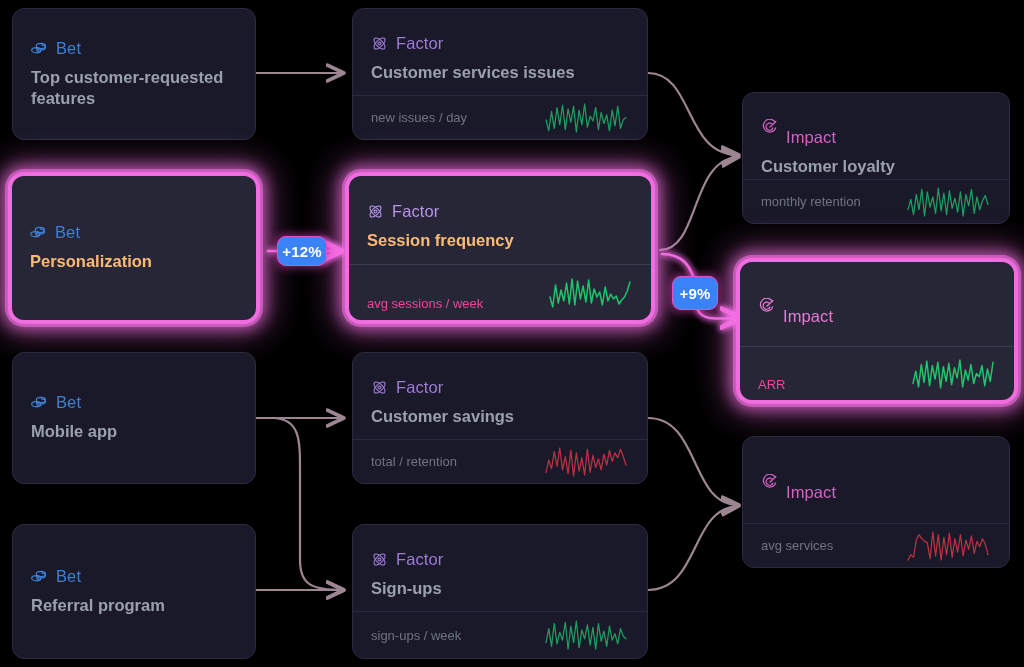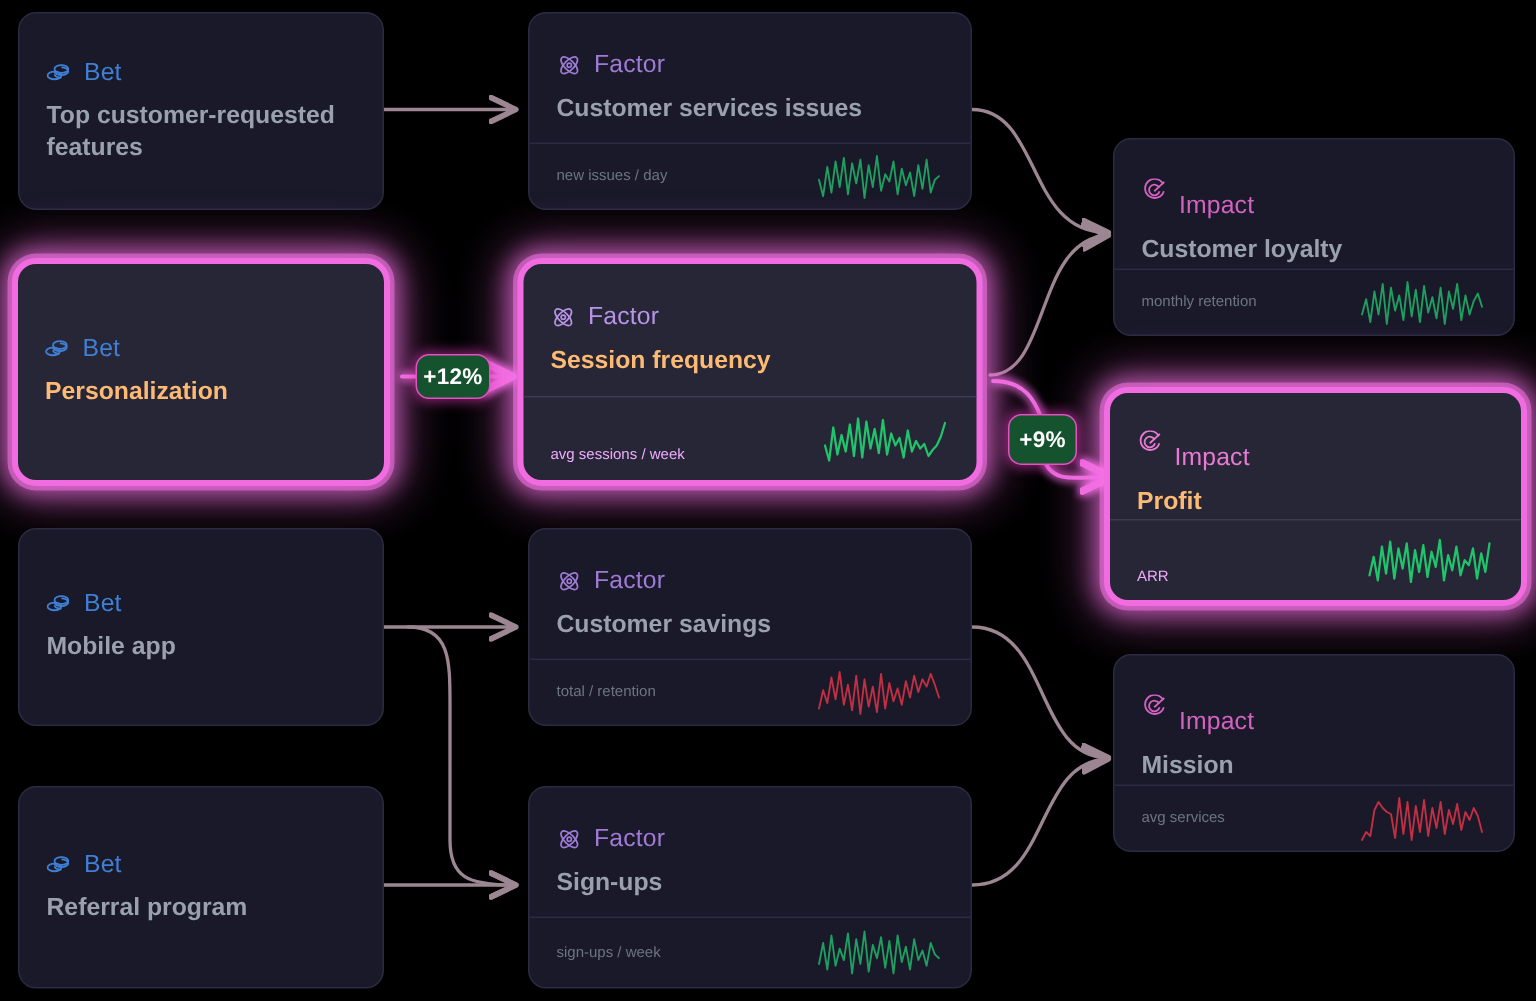--- a/index.html
+++ b/index.html
@@ -47,27 +47,27 @@
   .title { font-size: 16.5px; font-weight: bold; color: #9aa0ad; line-height: 1.3; }
   .glow .title { color: #fdba74; }
 
   .metric {
     border-top: 1px solid #2b2b42;
     height: 62px;
     display: flex; align-items: center; justify-content: space-between;
     padding: 0 18px;
   }
   .glow .metric { border-top: 1px solid #3b3b52; }
-  .metric-label { font-size: 10px; color: #6e7482; white-space: nowrap; }
-  .glow .metric-label { color: #f0abfc; margin-top: 21px; }
+  .metric-label { font-size: 13px; color: #6e7482; white-space: nowrap; }
+  .glow .metric-label { color: #ec4899; margin-top: 21px; }
   .spark { width: 86px; height: 34px; flex: none; }
 
   .badge {
     position: absolute;
-    background: #14532d;
+    background: #3b82f6;
     color: #ffffff;
     font-size: 15px; font-weight: bold;
     border-radius: 9px;
     display: flex; align-items: center; justify-content: center;
     border: 1px solid #e252c0;
     box-shadow: 0 0 8px 2px rgba(226,60,190,.55);
     letter-spacing: .2px;
   }
   .icon { width: 17px; height: 17px; display: block; flex: none; }
 </style>
@@ -214,21 +214,20 @@
   <div class="card glow has-metric" style="left:736px; top:258px; width:282px; height:146px;">
     <div class="card-body" style="height:84px;">
       <div class="kicker k-impact">
         <svg class="icon" viewBox="0 0 24 24" fill="none" stroke="#e97ad3" stroke-width="1.7">
           <path d="M20.5,5.4 A9,9 0 1,0 21,12"></path>
           <path d="M16.6,8.6 A5,5 0 1,0 17,12"></path>
           <path d="M12,12 L21.5,3.2"></path>
         </svg>
         <span class="klabel">Impact</span>
       </div>
-      <div class="title">Profit</div>
     </div>
     <div class="metric">
       <span class="metric-label">ARR</span>
       <svg class="spark" viewBox="0 0 86 34">
           <polyline points="3.00,26.52 5.76,14.20 8.52,29.88 11.28,7.48 14.03,25.40 16.79,4.12 19.55,28.76 22.31,8.60 25.07,22.04 27.83,5.24 30.59,31.00 33.34,9.72 36.10,24.28 38.86,6.36 41.62,27.64 44.38,10.84 47.14,20.92 49.90,3.00 52.66,29.88 55.41,13.08 58.17,23.16 60.93,7.48 63.69,26.52 66.45,16.44 69.21,19.80 71.97,8.60 74.72,28.76 77.48,11.96 80.24,24.28 83.00,5.24" fill="none" stroke="#20c46a" stroke-width="1.5" stroke-linejoin="round" stroke-linecap="round"></polyline>
         </svg>
     </div>
   </div>
 
   <div class="card" style="left:12px; top:352px; width:244px; height:132px;">
@@ -269,21 +268,20 @@
   <div class="card has-metric" style="left:742px; top:436px; width:268px; height:132px;">
     <div class="card-body" style="height:86px;">
       <div class="kicker k-impact">
         <svg class="icon" viewBox="0 0 24 24" fill="none" stroke="#d462c0" stroke-width="1.7">
           <path d="M20.5,5.4 A9,9 0 1,0 21,12"></path>
           <path d="M16.6,8.6 A5,5 0 1,0 17,12"></path>
           <path d="M12,12 L21.5,3.2"></path>
         </svg>
         <span class="klabel">Impact</span>
       </div>
-      <div class="title">Mission</div>
     </div>
     <div class="metric">
       <span class="metric-label">avg services</span>
       <svg class="spark" viewBox="0 0 86 34">
           <polyline points="3.00,31.00 5.76,25.67 8.52,28.33 11.28,11.00 14.03,5.67 16.79,9.67 19.55,12.33 22.31,13.67 25.07,29.67 27.83,3.00 30.59,27.00 33.34,5.67 36.10,31.00 38.86,8.33 41.62,25.67 44.38,4.33 47.14,28.33 49.90,9.67 52.66,23.00 55.41,5.67 58.17,27.00 60.93,11.00 63.69,20.33 66.45,7.00 69.21,24.33 71.97,12.33 74.72,17.67 77.48,9.67 80.24,15.00 83.00,25.67" fill="none" stroke="#c03043" stroke-width="1.25" stroke-linejoin="round" stroke-linecap="round"></polyline>
         </svg>
     </div>
   </div>
 
   <div class="card" style="left:12px; top:524px; width:244px; height:135px;">

